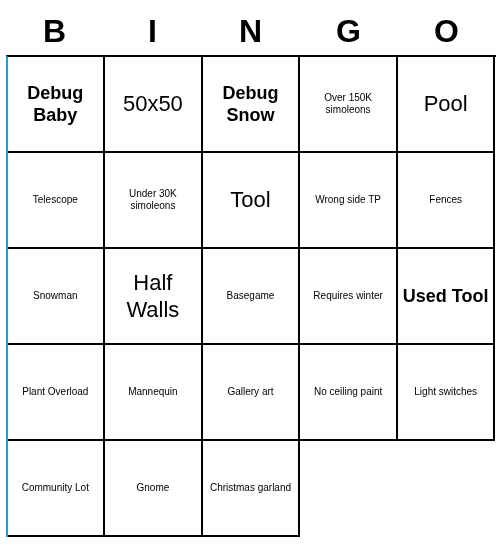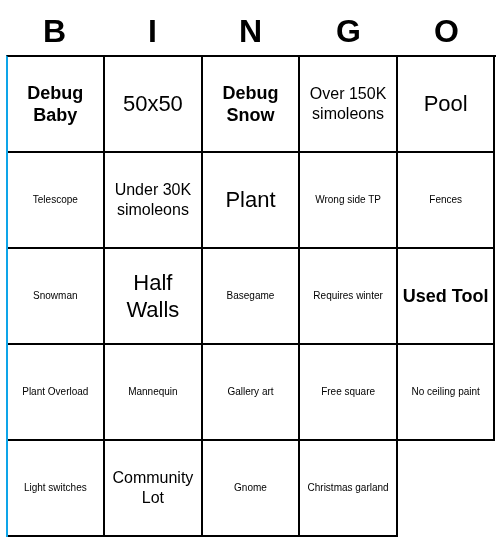--- a/index.html
+++ b/index.html
@@ -62,21 +62,21 @@
     }
     .bingo-cell.large-text span {
       font-size: 22px;
       font-weight: normal;
     }
     .bingo-cell.medium-text span {
       font-size: 18px;
       font-weight: bold;
     }
     .bingo-cell.small-text span {
-      font-size: 16px;
+      font-size: 10px;
     }
   </style>
 </head>
 <body>
 
 <div class="bingo-container">
   <div class="bingo-header">
     <span class="bingo-letter">B</span>
     <span class="bingo-letter">I</span>
     <span class="bingo-letter">N</span>
@@ -99,21 +99,21 @@
       <div class="bingo-cell large-text">
         <span>Pool</span>
       </div>
       <div class="bingo-cell">
         <span>Telescope</span>
       </div>
       <div class="bingo-cell small-text">
         <span>Under 30K simoleons</span>
       </div>
       <div class="bingo-cell large-text">
-        <span>Plant</span>
+        <span>Tool</span>
       </div>
       <div class="bingo-cell">
         <span>Wrong side TP</span>
       </div>
       <div class="bingo-cell">
         <span>Fences</span>
       </div>
       <div class="bingo-cell">
         <span>Snowman</span>
       </div>
@@ -132,23 +132,20 @@
       <div class="bingo-cell">
         <span>Plant Overload</span>
       </div>
       <div class="bingo-cell">
         <span>Mannequin</span>
       </div>
       <div class="bingo-cell">
         <span>Gallery art</span>
       </div>
       <div class="bingo-cell">
-        <span>Free square</span>
-      </div>
-      <div class="bingo-cell">
         <span>No ceiling paint</span>
       </div>
       <div class="bingo-cell">
         <span>Light switches</span>
       </div>
       <div class="bingo-cell small-text">
         <span>Community Lot</span>
       </div>
       <div class="bingo-cell">
         <span>Gnome</span>

